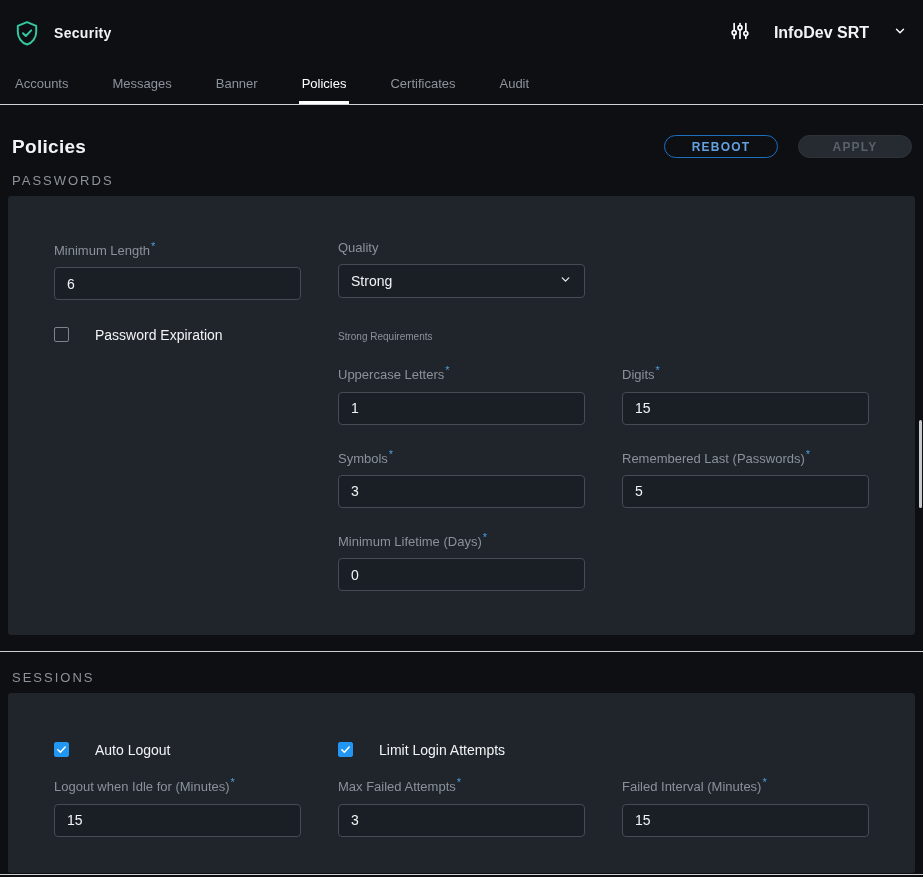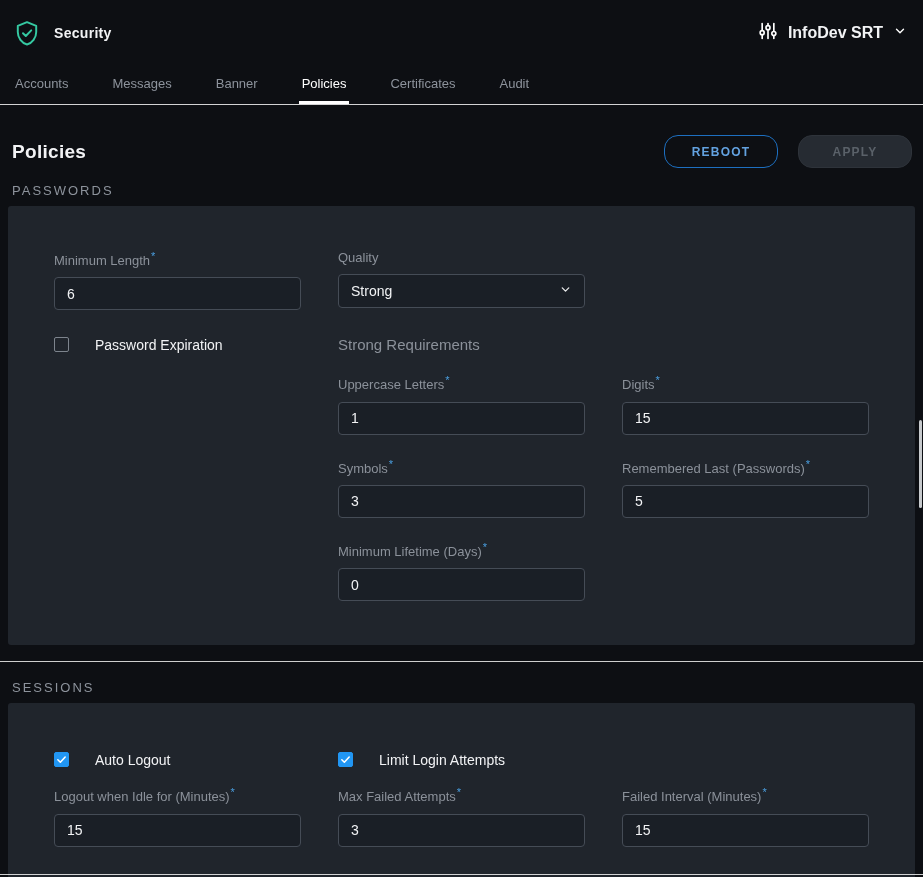--- a/index.html
+++ b/index.html
@@ -9,33 +9,33 @@
     font-family:"Liberation Sans",sans-serif;
     color:#f2f3f5;
     position:relative;
     overflow:hidden;
   }
 
   
   .app-header { display:flex; align-items:center; height:66px; padding:0 16px 0 14px; }
   .shield-wrap { width:28px; height:30px; display:flex; align-items:center; }
   .app-title { font-size:14px; font-weight:bold; margin-left:12px; letter-spacing:.3px; }
-  .header-right { margin-left:auto; display:flex; align-items:center; gap:10px; cursor:pointer; }
+  .header-right { margin-left:auto; display:flex; align-items:center; gap:24px; cursor:pointer; }
   .device-name { font-size:16px; font-weight:bold; }
 
   
   .tabs { display:flex; padding-left:12px; border-bottom:1px solid rgba(255,255,255,.82); }
   .tab { font-size:13px; color:#8d939c; padding:10px 3px 13px; margin-right:38px; cursor:pointer; }
   .tab.active { color:#fff; border-bottom:3px solid #fff; padding-bottom:10px; }
 
   
   .title-row { display:flex; align-items:center; margin:30px 11px 0 12px; }
   .page-title { font-size:19px; font-weight:bold; letter-spacing:.3px; }
   .btn-group { margin-left:auto; display:flex; gap:20px; }
-  .btn { height:33px; min-width:114px; border-radius:14px; font-size:12px; font-weight:bold;
+  .btn { height:23px; min-width:114px; border-radius:14px; font-size:12px; font-weight:bold;
          letter-spacing:1.2px; cursor:pointer; font-family:"Liberation Sans",sans-serif; }
   .btn-outline-blue { background:transparent; border:1px solid #1d6fc0; color:#63a2e0; }
   .btn-disabled { background:#262b32; border:1px solid #2e333a; color:#5a6169; cursor:default; }
 
   
   .section-label { margin:15px 0 0 12px; font-size:13px; letter-spacing:2px; color:#8d939c; }
   .card { background:#20252c; border-radius:3px; margin:8px 8px 0 8px;
           padding:44px 46px 44px 46px; }
   .row { display:flex; column-gap:37px; }
   .col { width:247px; }
@@ -44,21 +44,21 @@
   .text-input {
     width:247px; height:33px; background:#1a1f26; border:1px solid #454c56;
     border-radius:4px; color:#f2f3f5; font-size:14px; padding:0 12px;
     font-family:"Liberation Sans",sans-serif; outline:none;
   }
   .select-box {
     width:247px; height:33px; background:#1a1f26; border:1px solid #454c56;
     border-radius:4px; color:#f2f3f5; font-size:14px; padding:16px 12px;
     display:flex; align-items:center; justify-content:space-between; cursor:pointer;
   }
-  .sub-label { font-size:15px; color:#8b919a; }
+  .sub-label { font-size:10px; color:#8b919a; }
 
   
   .check-row { display:flex; align-items:center; gap:26px; cursor:pointer; height:17px; }
   .checkbox { width:15px; height:15px; border-radius:2px; flex:0 0 auto;
               display:flex; align-items:center; justify-content:center; }
   .checkbox.unchecked { border:1px solid #7d848d; background:transparent; }
   .checkbox.checked { background:#2196f3; border:1px solid #2196f3; }
   .check-label { font-size:14px; color:#f2f3f5; }
 
   .mt26 { margin-top:26px; }

